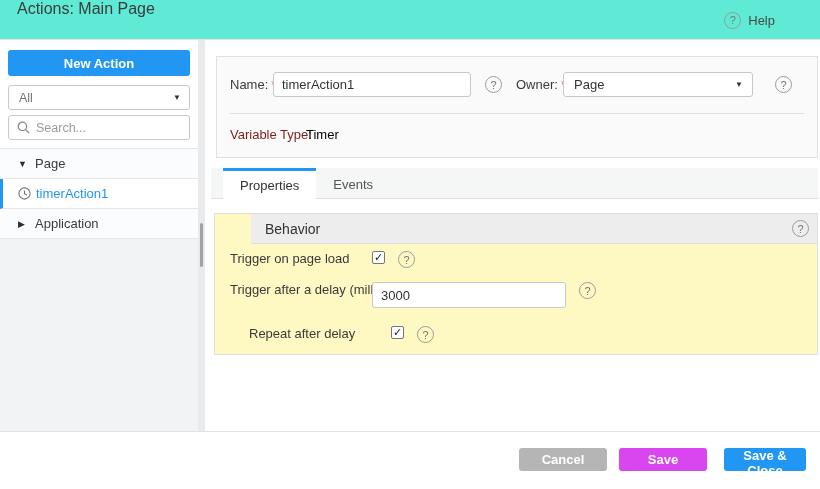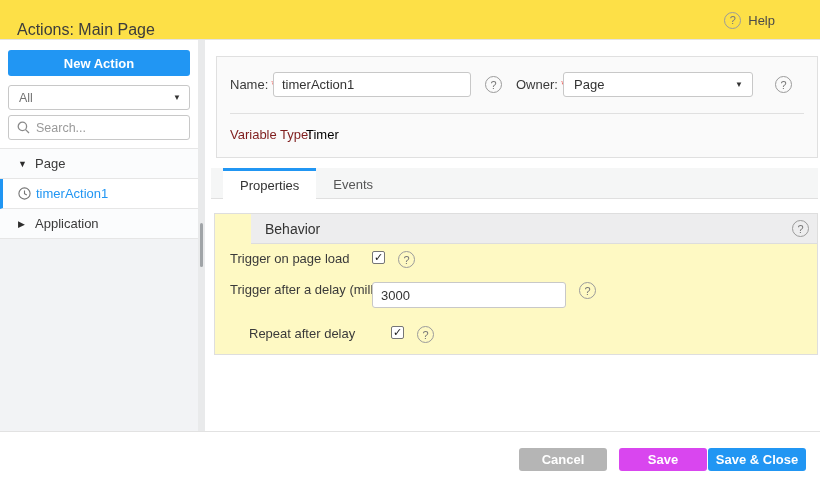--- a/index.html
+++ b/index.html
@@ -3,22 +3,22 @@
 <meta charset="utf-8">
 <style>
   * { margin:0; padding:0; box-sizing:border-box; }
   html,body { background:#fff; }
   body { font-family:"Liberation Sans", sans-serif; }
   .app { position:relative; width:820px; height:489px; background:#fff; overflow:hidden;
          color:#333; font-size:13px; }
 
   
   .header { position:absolute; left:0; top:0; width:820px; height:40px;
-            background:#fde047; border-bottom:1px solid #e3e3e3;
-            display:flex; align-items:flex-end; }
+            background:#5eead4; border-bottom:1px solid #e3e3e3;
+            display:flex; align-items:flex-start; }
   .header-title { margin-left:17px; font-size:16px; color:#3c3c3c; }
   .header-help { position:absolute; right:45px; top:0; height:40px;
                  display:flex; align-items:center; gap:7px; cursor:pointer; color:#4a4a4a; }
 
   .qicon { display:inline-flex; width:17px; height:17px; border:1px solid #9b9b9b;
            border-radius:50%; align-items:center; justify-content:center;
            font-size:11px; color:#777; background:transparent; flex:0 0 auto; }
 
   
   .sidebar { position:absolute; left:0; top:40px; width:198px; height:391px;
@@ -94,21 +94,21 @@
   .beh-row .qicon { margin-left:13px; }
   .delay-input { position:static; width:194px; height:26px; margin-right:0; }
 
   
   .footer-divider { position:absolute; left:0; top:431px; width:820px; height:1px; background:#e2e2e2; }
   .footer { position:absolute; left:0; top:432px; width:820px; height:57px; background:#fff; }
   .fbtn { position:absolute; top:16px; height:23px; border:none; border-radius:3px;
           color:#fff; font-size:13px; font-weight:bold; font-family:inherit; cursor:pointer; }
   .btn-cancel { right:213px; width:88px; background:#b5b5b5;margin-left:32px; }
   .btn-save { right:113px; width:88px; background:#d946ef; }
-  .btn-save-close { right:14px; width:98px; background:#2196f3; }
+  .btn-save-close { right:14px; width:82px; background:#2196f3; }
 </style>
 </head>
 <body>
 
 <div class="app">
 
   <div class="header">
     <div class="header-title">Actions: Main Page</div>
     <div class="header-help">
       <span class="qicon">?</span>

